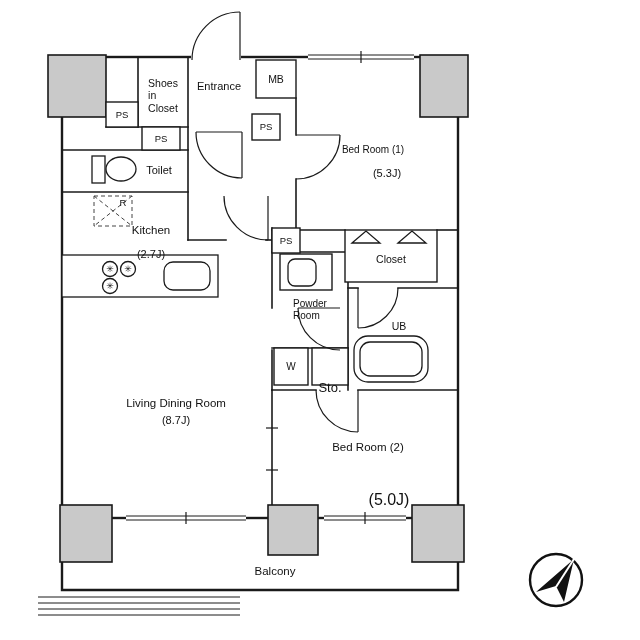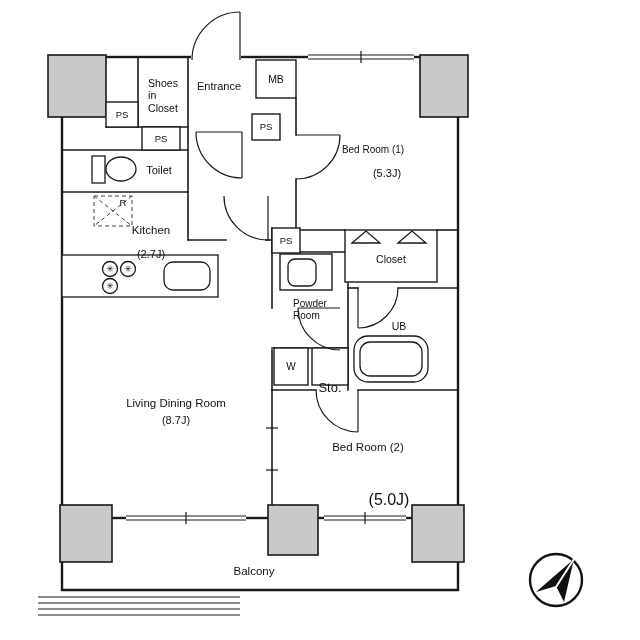--- a/index.html
+++ b/index.html
@@ -182,15 +182,15 @@
   <div class="lbl" style="left:391px;top:259px;font-size:10.5px;">Closet</div>
   <div class="lbl" style="left:310px;top:310px;font-size:10px;">Powder
 Room</div>
   <div class="lbl" style="left:399px;top:313px;font-size:10.5px;margin-top:13px;">UB</div>
   <div class="lbl" style="left:291px;top:367px;font-size:10px;">W</div>
   <div class="lbl" style="left:330px;top:388px;font-size:13px;">Sto.</div>
   <div class="lbl" style="left:176px;top:404px;font-size:11.5px;">Living Dining Room</div>
   <div class="lbl" style="left:176px;top:420px;font-size:11px;">(8.7J)</div>
   <div class="lbl" style="left:368px;top:448px;font-size:11.5px;">Bed Room (2)</div>
   <div class="lbl" style="left:389px;top:464px;font-size:16px;margin-top:36px;">(5.0J)</div>
-  <div class="lbl" style="left:254px;top:572px;font-size:11.5px;">Balcony</div>
+  <div class="lbl" style="left:275px;top:572px;font-size:11.5px;">Balcony</div>
 
 </div>
 
 </body></html>

